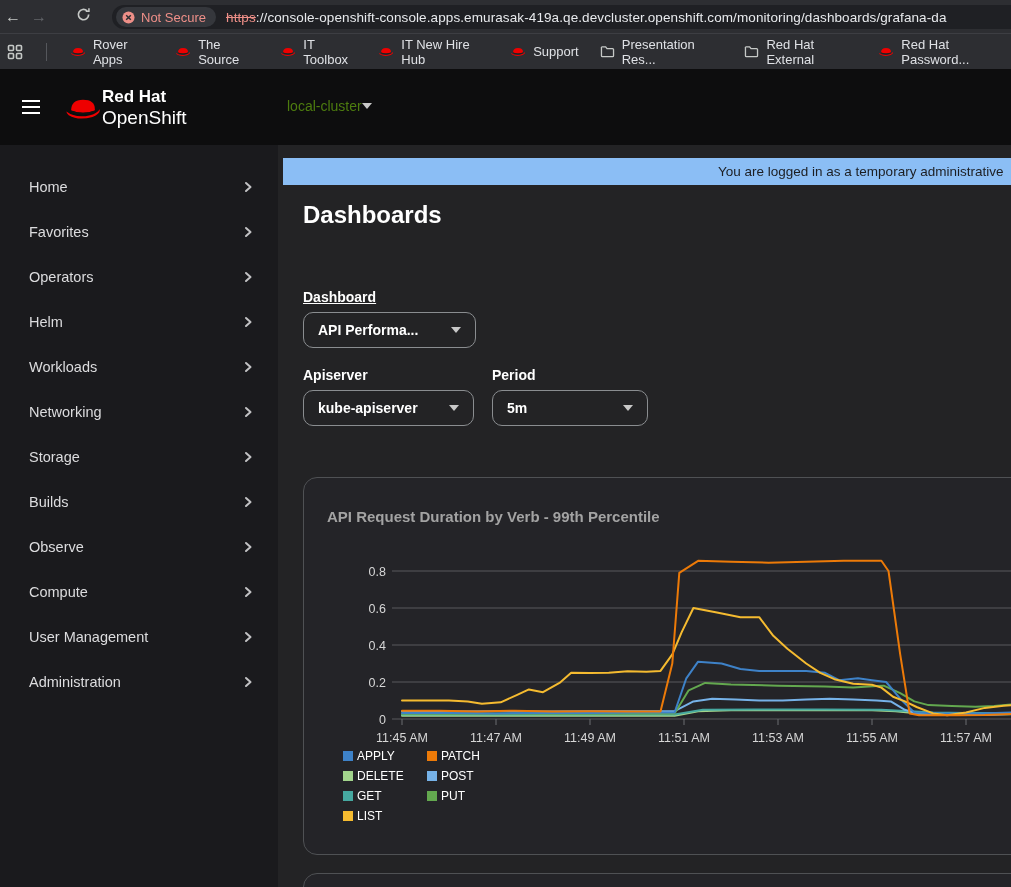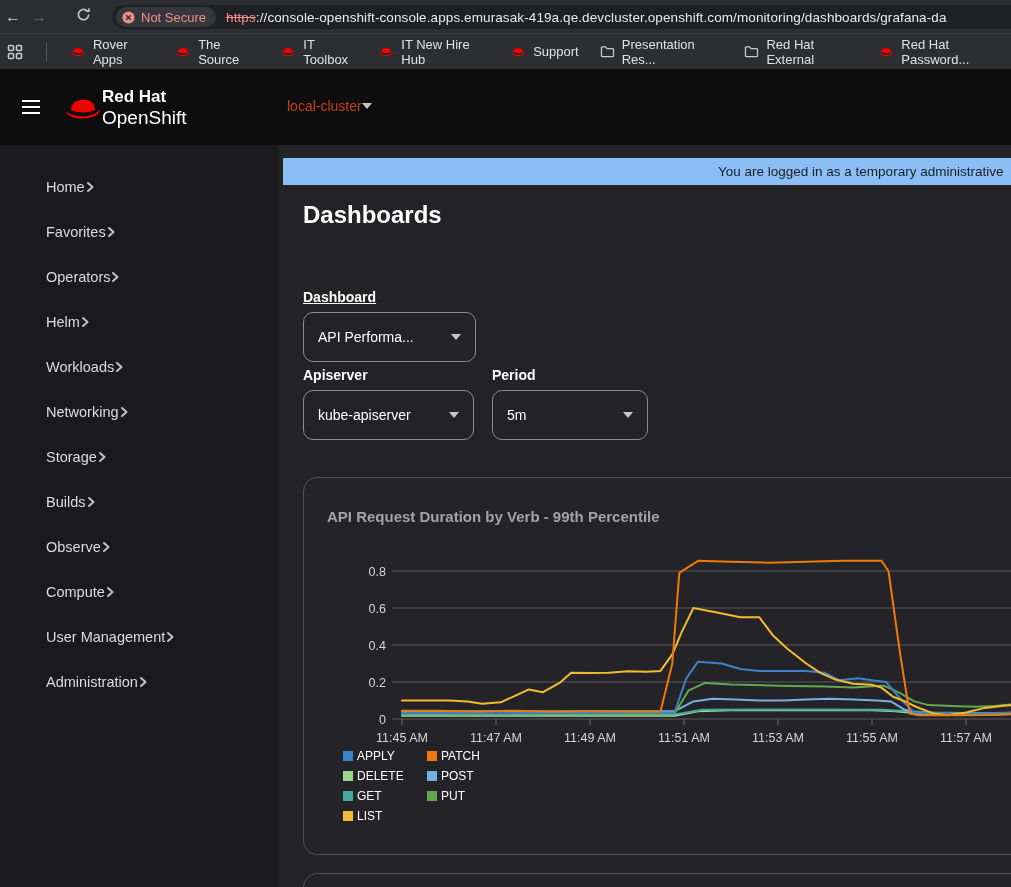--- a/index.html
+++ b/index.html
@@ -36,37 +36,37 @@
   .bm-sep { width:1px; height:18px; background:#55575c; margin:0 2px; }
   
   .masthead { position:absolute; top:69px; left:0; right:0; height:76px; background:#0d0d0e; }
   .burger { position:absolute; left:22px; top:31px; width:18px; cursor:pointer; }
   .burger i { display:block; height:2px; background:#fff; margin-bottom:4px; }
   .brand { position:absolute; left:64px; top:18px; display:flex; align-items:center; cursor:pointer; }
   .brand-text { color:#fff; line-height:1.15; }
   .brand-l1 { font-size:17px; font-weight:700; }
   .brand-l2 { font-size:19px; font-weight:400; }
   .cluster { position:absolute; left:287px; top:29px; display:flex; align-items:center; 
-             color:#c2410c; font-size:14px; cursor:pointer; }
+             color:#4d7c0f; font-size:14px; cursor:pointer; }
   .caret { width:0; height:0; border-left:5px solid transparent; border-right:5px solid transparent;
            border-top:6px solid #c8c8c8; }
   
   .sidebar { position:absolute; top:145px; left:0; width:278px; bottom:0; background:#1a1a1d; padding-top:19px; }
-  .side-item { height:45px; display:flex; align-items:center; justify-content:flex-start;
-               padding:0 25px 0 46px; color:#dcdcde; font-size:14.5px; cursor:pointer; }
+  .side-item { height:45px; display:flex; align-items:center; justify-content:space-between;
+               padding:0 25px 0 29px; color:#dcdcde; font-size:14.5px; cursor:pointer; }
   
   .content { position:absolute; left:278px; top:145px; right:0; bottom:0; background:#232325; overflow:hidden; }
   .banner { position:absolute; left:5px; right:0; top:13px; height:27px; background:#8bbef5;
             overflow:hidden; }
   .banner span { position:absolute; left:435px; top:6px; color:#1c1e22; font-size:13.5px; white-space:nowrap; }
   .page-title { position:absolute; left:25px; top:56px; font-size:24px; font-weight:700; color:#fff; }
   .f-label { position:absolute; font-size:14px; font-weight:700; color:#fff; }
-  .select { position:absolute; height:50px; border:1px solid #8a8d90; border-radius:10px;
+  .select { position:absolute; height:36px; border:1px solid #8a8d90; border-radius:10px;
             color:#fff; font-size:14px; display:flex; align-items:center; justify-content:space-between;
-            padding:0 14px; cursor:pointer; background:transparent; }
+            padding:0 14px; cursor:pointer; background:transparent;font-weight:bold; }
   .panel { position:absolute; left:25px; background:#242428; border:1px solid #4f5154; border-radius:14px; }
   #panel1 { top:332px; width:760px; height:378px; }
   #panel2 { top:728px; width:760px; height:150px; }
   .chart-title { position:absolute; left:23px; top:30px; font-size:15px; font-weight:600; color:#a3a3a3; }
   #chart-svg { position:absolute; left:37px; top:68px; }
   .legend { position:absolute; left:39px; top:271px; display:grid;
             grid-template-columns:84px auto; row-gap:6px; }
   .lg-item { display:flex; align-items:center; gap:4px; font-size:12px; color:#fff; }
   .lg-sw { width:10px; height:10px; display:inline-block; }
 </style>

